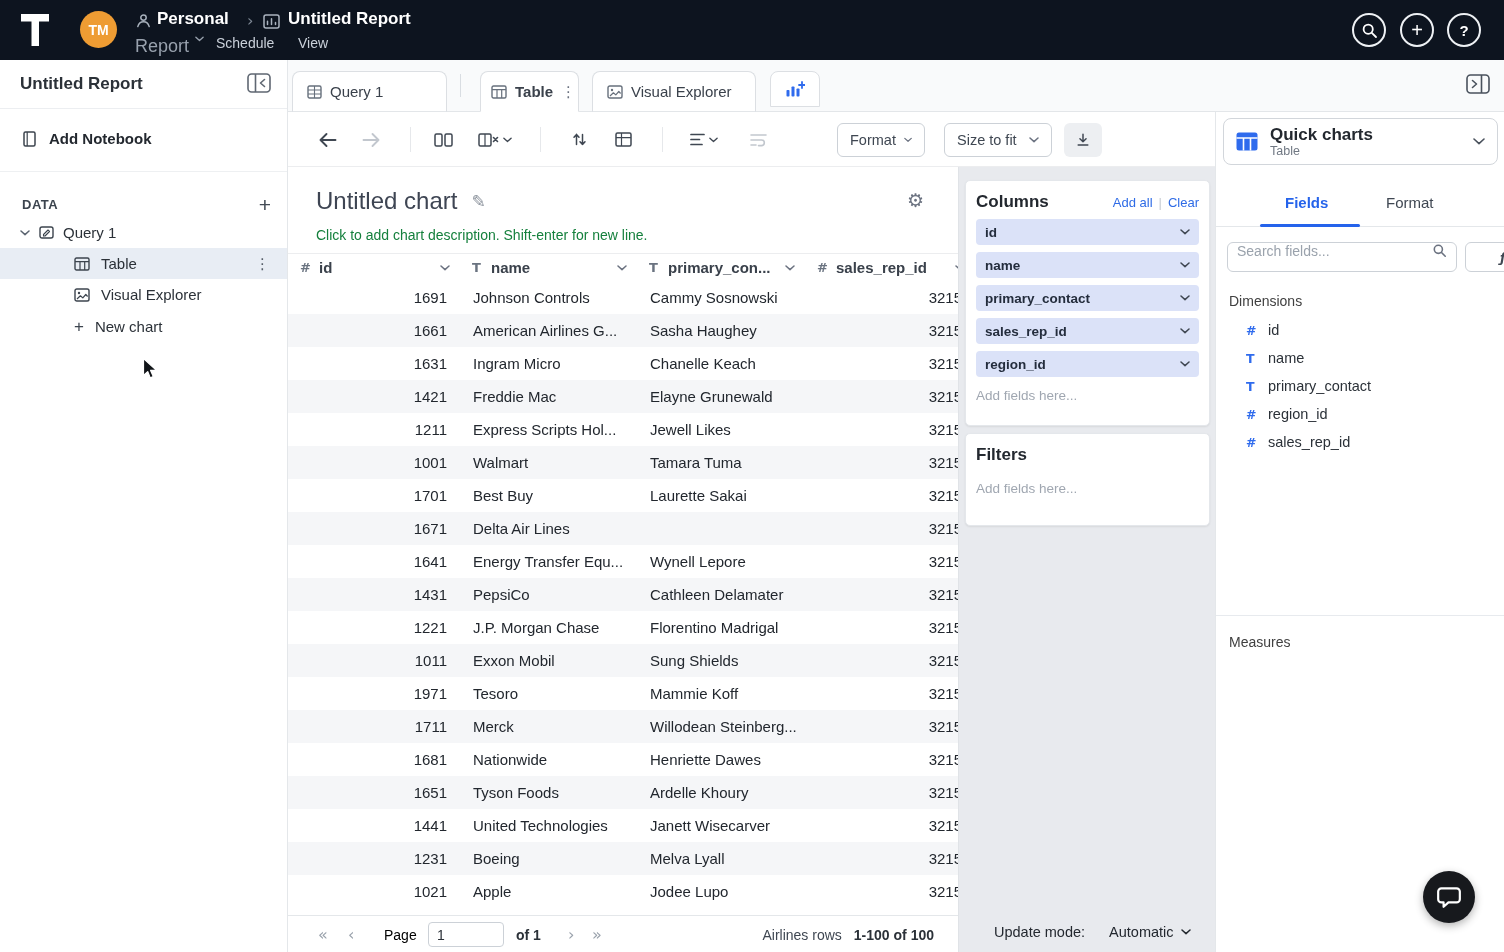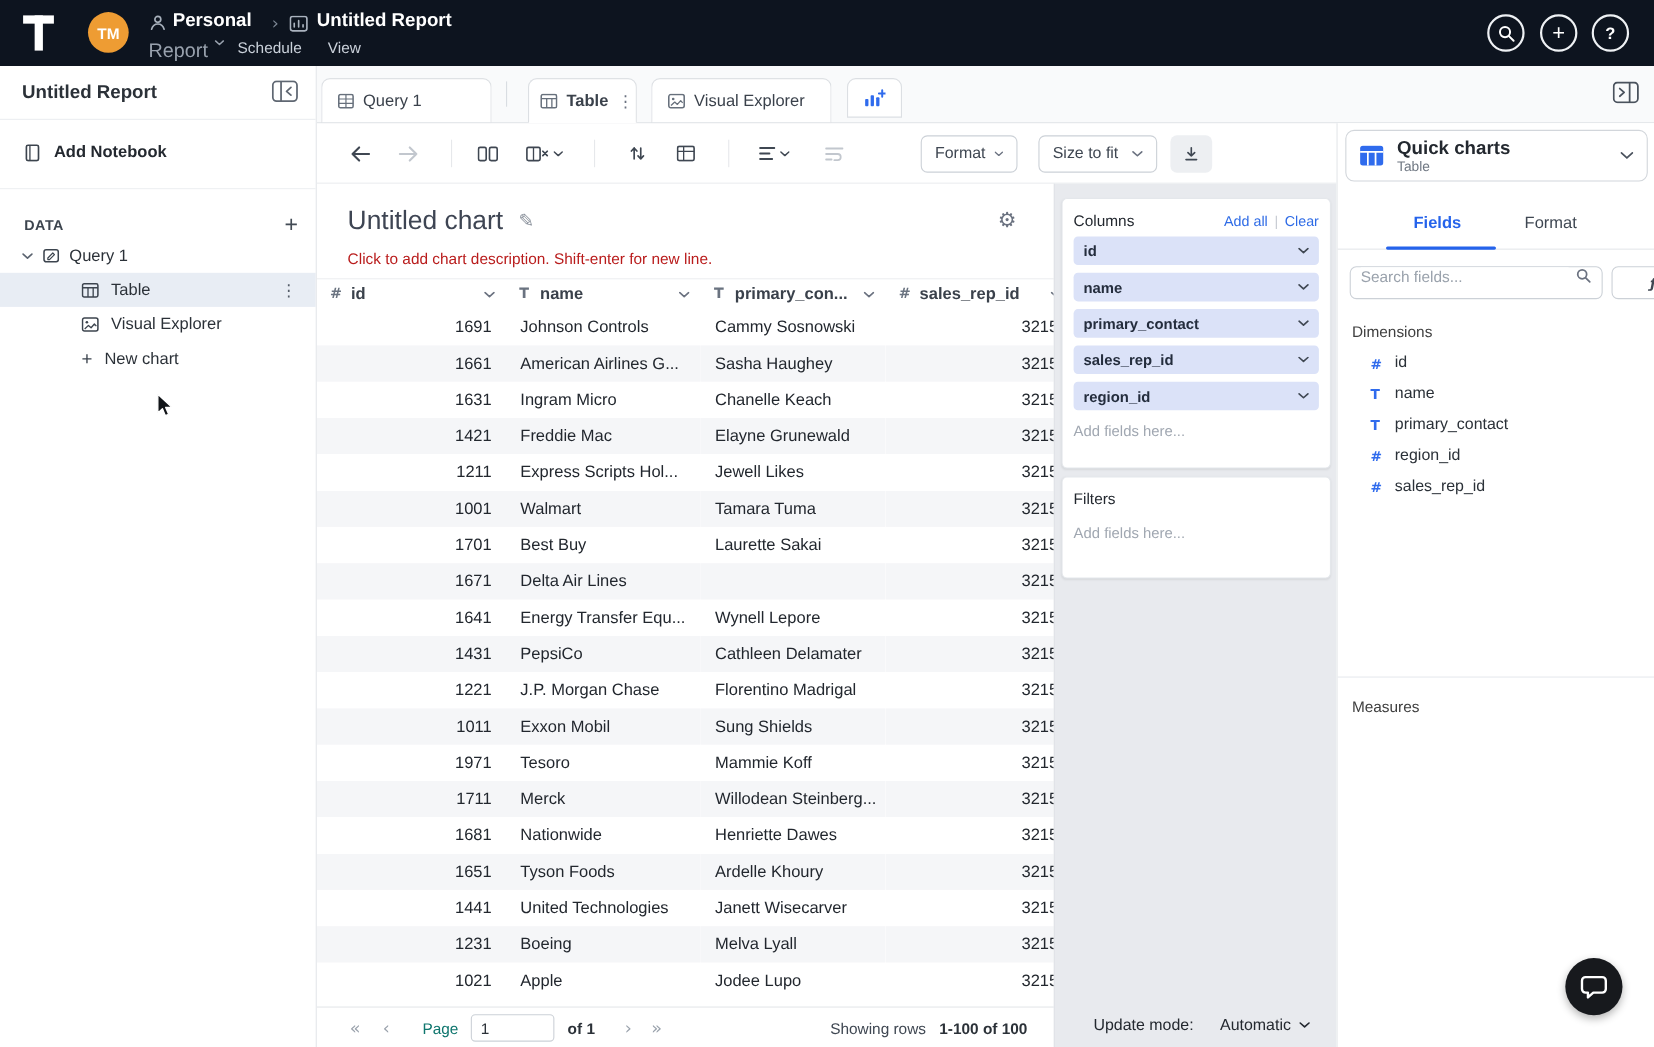--- a/index.html
+++ b/index.html
@@ -87,21 +87,21 @@
          display:flex; align-items:center; gap:8px; padding:0 12px; font-size:14.5px; color:#3f4752; }
   .btn.format { left:549px; width:88px; justify-content:space-between; }
   .btn.sizefit { left:656px; width:108px; justify-content:space-between; }
   .btn.download { left:776px; width:38px; justify-content:center; background:#edeff2; border:none; }
 
   
   .chartheader { position:absolute; left:288px; top:167px; width:670px; height:86px; background:#fff; }
   .chart-title-row { position:absolute; left:28px; top:20px; display:flex; gap:14px; align-items:center; }
   .chart-title { font-size:24px; color:#3e4553; }
   .edit-ic { color:#8a919b; font-size:17px; }
-  .chart-desc { position:absolute; left:28px; top:60px; font-size:14px; color:#b91c1c; }
+  .chart-desc { position:absolute; left:28px; top:60px; font-size:14px; color:#15803d; }
   .gear { position:absolute; right:34px; top:22px; font-size:19px; color:#6b7280; }
 
   
   .tablewrap { position:absolute; left:288px; top:253px; width:670px; height:662px; overflow:hidden;
                background:#fff; border-top:1px solid #ecedef; }
   table.grid { width:687px; table-layout:fixed; border-collapse:collapse; }
   .grid th { text-align:left; font-weight:400; background:#fff; }
   tr.names th { height:27px; padding:0 10px 0 12px; vertical-align:middle; }
   .thflex { display:flex; align-items:center; gap:7px; }
   .ticon { font-size:13px; font-weight:700; color:#6a7380; width:12px; }
@@ -115,36 +115,36 @@
   .grid tbody tr:nth-child(even) td { background:#f5f6f8; }
   td.num { text-align:right; }
 
   
   .tfooter { position:absolute; left:288px; top:915px; width:670px; height:37px; background:#fff;
              border-top:1px solid #e4e7ea; z-index:15; }
   .tfooter > * { position:absolute; }
   .pgbtn { top:0; height:37px; display:flex; align-items:center; color:#9aa2ac; font-size:16px; }
   .pgbtn.first { left:30px; } .pgbtn.prev { left:60px; }
   .pgbtn.next { left:280px; } .pgbtn.last { left:304px; }
-  .pg-label { left:96px; top:11px; font-size:14px; color:#0f766e; }
+  .pg-label { left:96px; top:11px; font-size:14px; color:#000000; }
   .pg-input { left:140px; top:6px; width:76px; height:25px; border:1px solid #ccd1d7; border-radius:4px;
               padding:0 8px; font-size:14px; color:#2b3138; font-family:inherit; }
   .pg-of { left:228px; top:11px; font-size:14px; font-weight:700; color:#2b3138; }
   .showing { right:24px; top:11px; display:flex; gap:12px; font-size:14px; color:#3f4752; }
   .showing .range { font-weight:700; color:#2b3138; }
 
   
   .rightstrip { position:absolute; left:958px; top:167px; width:257px; bottom:0; background:#e8eaee;
                 border-left:1px solid #e0e3e7; z-index:18; }
   .panelcard { position:absolute; left:6px; width:245px; background:#fff; border-radius:5px;
                border:1px solid #e4e7eb; box-shadow:0 1px 2px rgba(0,0,0,.08); padding:11px 10px; }
   .panelcard.columns { top:13px; height:246px; }
   .panelcard.filters { top:266px; height:93px; }
   .pc-head { display:flex; align-items:center; }
-  .pc-title { font-size:14px; font-weight:400; color:#23282f; }
+  .pc-title { font-size:17px; font-weight:700; color:#23282f; }
   .pc-links { margin-left:auto; display:flex; gap:6px; align-items:center; font-size:13px; }
   .pc-link { color:#2e6be6; cursor:pointer; }
   .pc-pipe { color:#c6cbd2; }
   .pill { height:26px; margin-top:7px; background:#dbe2f8; border-radius:4px; display:flex;
           align-items:center; padding:0 9px; font-size:13.5px; font-weight:600; color:#242d3d; }
   .pill:nth-of-type(1) { margin-top:12px; }
   .pill .pillchev { margin-left:auto; color:#3f4752; }
   .pc-placeholder { margin-top:11px; font-size:13.5px; color:#a0a7b1; }
   .updaterow { position:absolute; left:35px; bottom:12px; display:flex; align-items:center; gap:24px;
                font-size:14.5px; color:#23282f; }
@@ -626,21 +626,21 @@
 
 <div class="tfooter">
   <span class="pgbtn first glyph">«</span>
   <span class="pgbtn prev glyph">‹</span>
   <span class="pg-label">Page</span>
   <input class="pg-input" value="1" style="">
   <span class="pg-of">of 1</span>
   <span class="pgbtn next glyph">›</span>
   <span class="pgbtn last glyph">»</span>
   <span class="showing">
-    <span>Showing rows</span>
+    <span>Airlines rows</span>
     <span class="range">1-100 of 100</span>
   </span>
 </div>
 
 <div class="rightstrip">
   <div class="panelcard columns">
     <div class="pc-head">
       <span class="pc-title">Columns</span>
       <span class="pc-links">
         <span class="pc-link">Add all</span>

